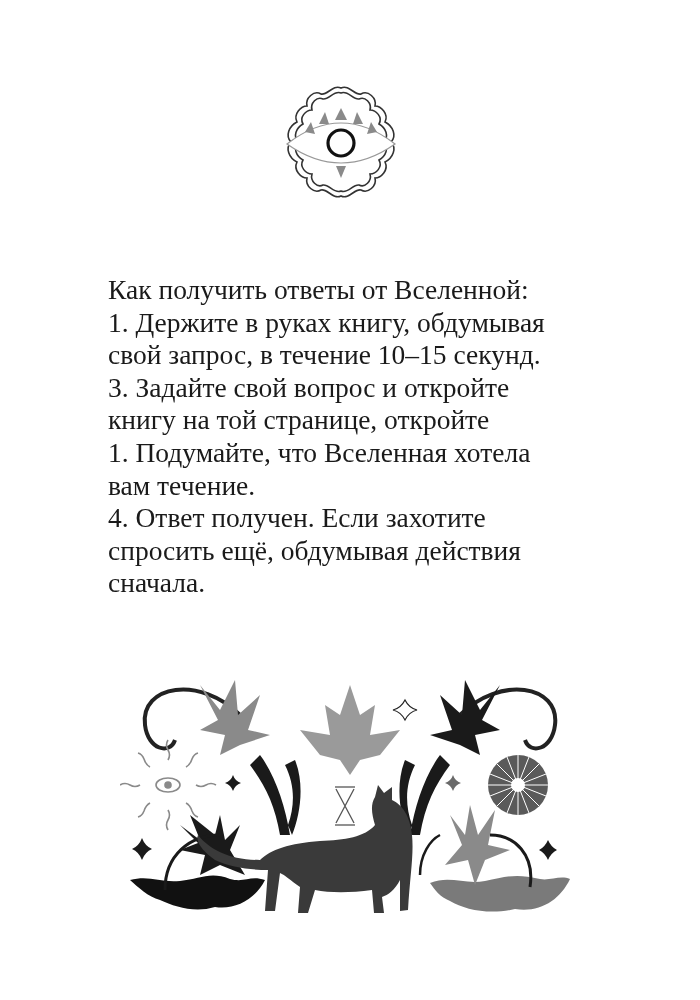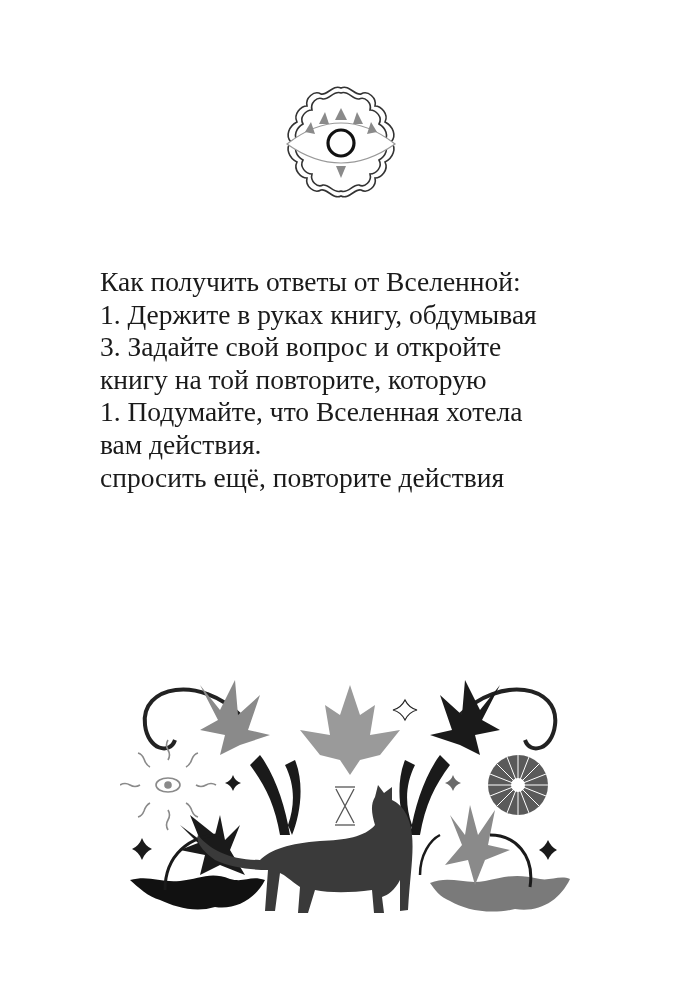--- a/index.html
+++ b/index.html
@@ -3,21 +3,21 @@
 <meta charset="utf-8">
 <style>
   html, body { margin: 0; padding: 0; background: #ffffff; }
   body { width: 700px; height: 1000px; position: relative; overflow: hidden; }
   .page { position: absolute; left: 0; top: 0; width: 700px; height: 1000px; background: #fff; }
   .emblem { position: absolute; left: 273px; top: 82px; width: 136px; height: 120px; }
   .body-text {
     position: absolute; left: 100px; top: 266px; width: 500px;
     font-family: "Liberation Serif", "DejaVu Serif", serif;
     font-size: 27.5px; line-height: 32.6px; color: #1a1a1a;
-    margin: 0; padding: 0;
+    margin: 8px; padding: 0;
   }
   .body-text .line { display: block; white-space: nowrap; }
   .illustration { position: absolute; left: 120px; top: 675px; width: 460px; height: 245px; }
 </style>
 </head>
 <body>
 
 <div class="page">
 
   <svg class="emblem" viewBox="0 0 136 120">
@@ -36,25 +36,28 @@
       <polygon points="80,42 84,30 90,42"></polygon>
       <polygon points="94,52 98,40 104,50"></polygon>
       <polygon points="63,84 68,96 73,84"></polygon>
     </g>
     <circle cx="68" cy="61" r="13" fill="#fff" stroke="#111" stroke-width="3.2"></circle>
   </svg>
 
   <div class="body-text">
     <span class="line">Как получить ответы от Вселенной:</span>
     <span class="line">1. Держите в руках книгу, обдумывая</span>
+    <span class="line">свой запрос, в течение 10–15 секунд.</span>
     <span class="line">3. Задайте свой вопрос и откройте</span>
-    <span class="line">книгу на той повторите, которую</span>
+    <span class="line">книгу на той странице, откройте</span>
     <span class="line">1. Подумайте, что Вселенная хотела</span>
-    <span class="line">вам действия.</span>
-    <span class="line">спросить ещё, повторите действия</span>
+    <span class="line">вам течение.</span>
+    <span class="line">4. Ответ получен. Если захотите</span>
+    <span class="line">спросить ещё, обдумывая действия</span>
+    <span class="line">сначала.</span>
   </div>
 
   <svg class="illustration" viewBox="0 0 460 245">
 
     <path d="M120,40 C80,0 20,10 25,50 C28,75 50,80 55,65" fill="none" stroke="#222" stroke-width="4"></path>
 
     <path d="M340,40 C380,0 440,10 435,50 C432,75 410,80 405,65" fill="none" stroke="#222" stroke-width="4"></path>
 
     <path d="M80,10 L100,35 L115,5 L118,40 L140,20 L128,55 L150,60 L120,70 L100,80 L105,60 L80,55 L98,45 Z" fill="#8a8a8a"></path>
 

